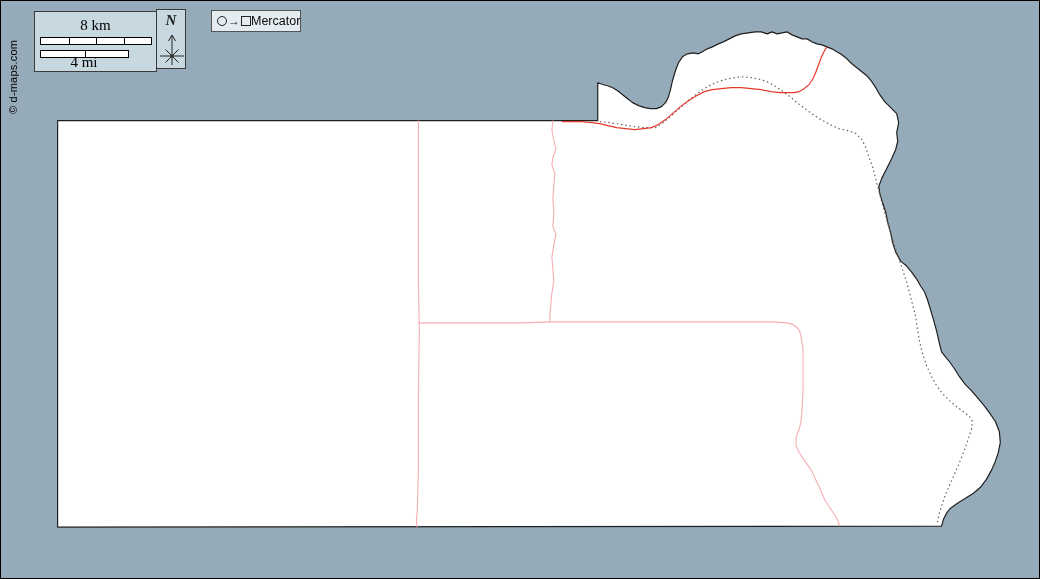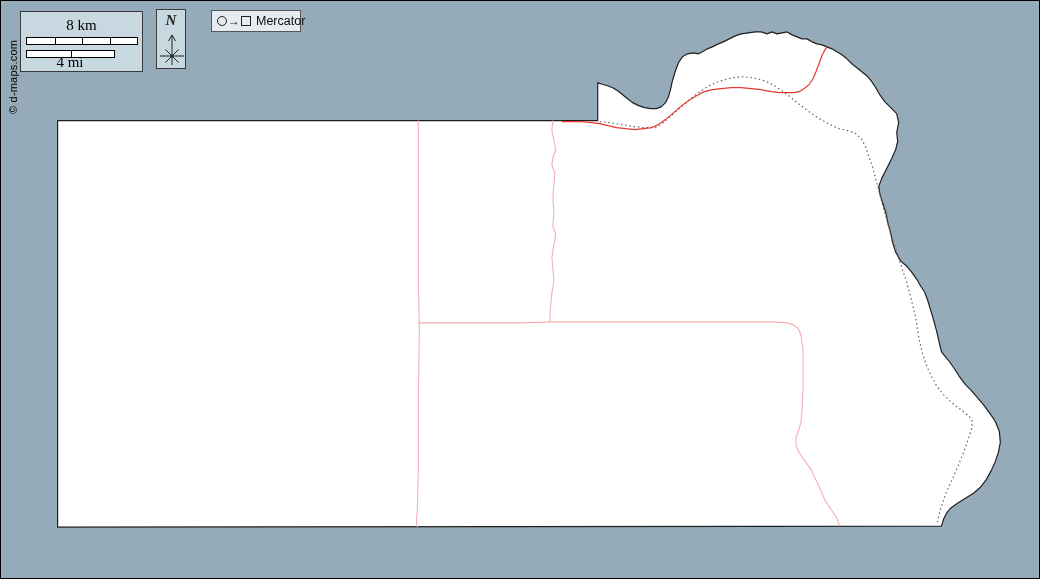--- a/index.html
+++ b/index.html
@@ -20,21 +20,21 @@
 
   
   .credit{
     position:absolute;left:6px;top:113px;
     transform:rotate(-90deg);transform-origin:0 0;
     font-size:11px;color:#000;white-space:nowrap;letter-spacing:0.2px;
   }
 
   
   .scale-panel{
-    position:absolute;left:19px;top:10px;width:123px;height:61px;
+    position:absolute;left:33px;top:10px;width:123px;height:61px;
     background:var(--c-panel_fill);border:1px solid var(--c-panel_border);
   }
   .scale-label{
     position:absolute;font-family:"Liberation Serif",serif;
     font-size:15px;color:#000;text-align:center;line-height:15px;
   }
   .scale-label.km{left:0;right:0;top:6px;}
   .scale-label.mi{left:5px;width:88px;top:43px;text-align:center;}
   .scale-bar{
     position:absolute;background:#fff;border:1px solid #000;height:8px;
@@ -64,21 +64,21 @@
   .circle-icon{
     width:10px;height:10px;border:1px solid #222;border-radius:50%;
     display:inline-block;flex:none;
   }
   .proj-arrow{
     font-size:12px;color:#222;line-height:10px;margin:0 1px;flex:none;
   }
   .square-icon{
     width:10px;height:10px;border:1px solid #222;display:inline-block;flex:none;
   }
-  .proj-label{font-size:12.5px;color:#0c0c0c;margin-left:5px;flex:none;}
+  .proj-label{font-size:12.5px;color:#0c0c0c;flex:none;}
 </style>
 </head>
 <body>
 
 <div class="screen">
 
   <svg class="map-svg" viewBox="0 0 1040 579" xmlns="http://www.w3.org/2000/svg">
 
     <rect x="0" y="0" width="1040" height="579" style="fill:var(--c-ocean)"></rect>
 

